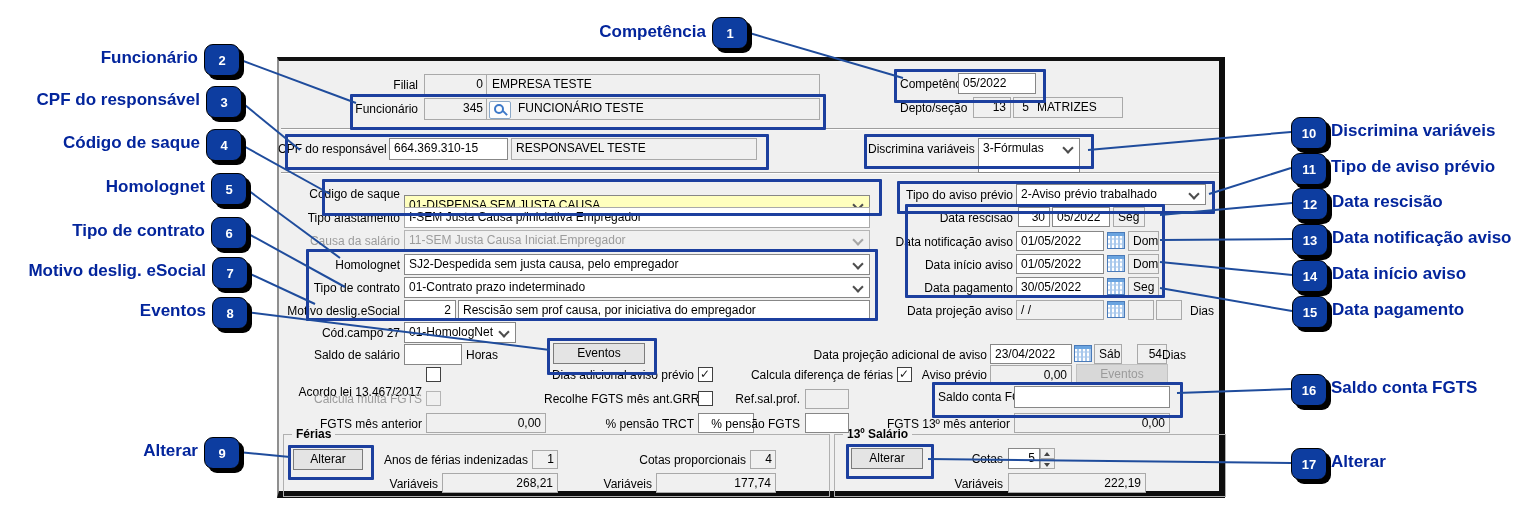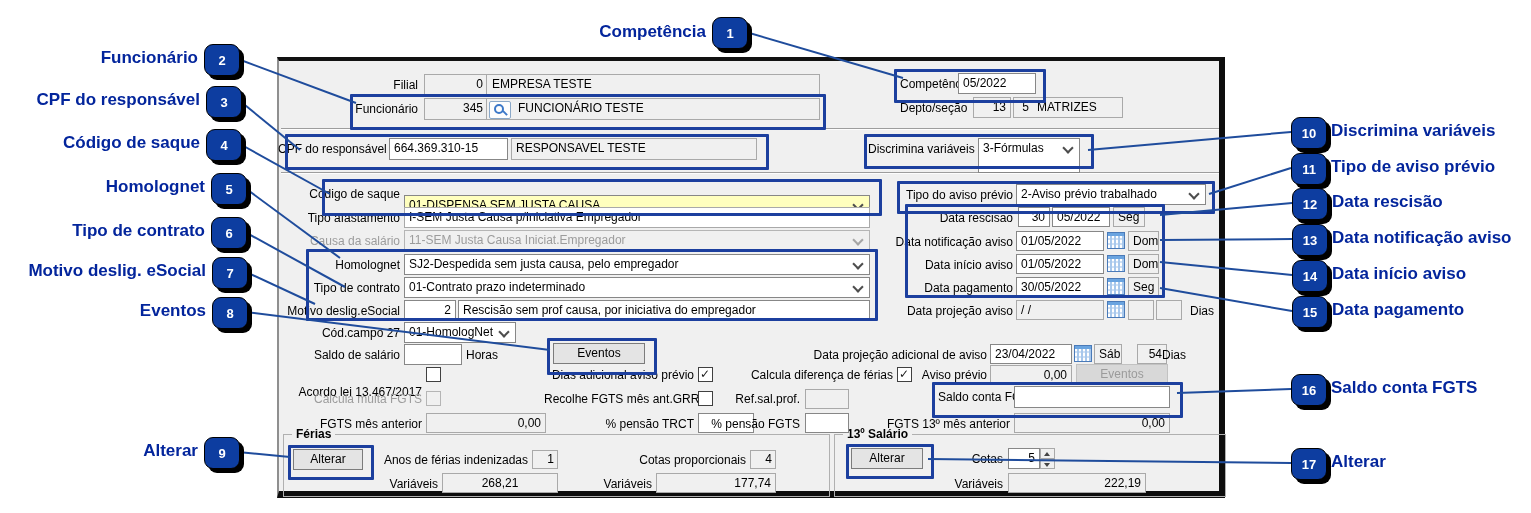--- a/index.html
+++ b/index.html
@@ -225,21 +225,21 @@
   <div class="grp" style="left:283px;top:434px;width:545px;height:61px;">
     <span class="legend">Férias</span>
   </div>
   <div class="btn" style="left:293px;top:449px;width:70px;height:21px;">Alterar</div>
   <div class="hl" style="left:288px;top:445px;width:80px;height:29px;"></div>
   <div class="lbl r" style="left:378px;top:453px;width:150px;">Anos de férias indenizadas</div>
   <div class="box r" style="left:532px;top:450px;width:26px;height:19px;padding:1px 3px;">1</div>
   <div class="lbl r" style="left:596px;top:453px;width:150px;">Cotas proporcionais</div>
   <div class="box r" style="left:750px;top:450px;width:26px;height:19px;padding:1px 3px;">4</div>
   <div class="lbl r" style="left:338px;top:477px;width:100px;">Variáveis</div>
-  <div class="box r" style="left:442px;top:473px;width:116px;height:20px;text-align:center;">268,21</div>
+  <div class="box r" style="left:442px;top:473px;width:116px;height:20px;">268,21</div>
   <div class="lbl r" style="left:552px;top:477px;width:100px;">Variáveis</div>
   <div class="box r" style="left:656px;top:473px;width:120px;height:20px;">177,74</div>
 
   <div class="grp" style="left:834px;top:434px;width:390px;height:61px;">
     <span class="legend">13º Salário</span>
   </div>
   <div class="btn" style="left:851px;top:448px;width:72px;height:21px;">Alterar</div>
   <div class="hl" style="left:846px;top:444px;width:82px;height:29px;"></div>
   <div class="lbl r" style="left:933px;top:452px;width:70px;">Cotas</div>
   <div class="inp r" style="left:1008px;top:448px;width:32px;height:21px;">5</div>

